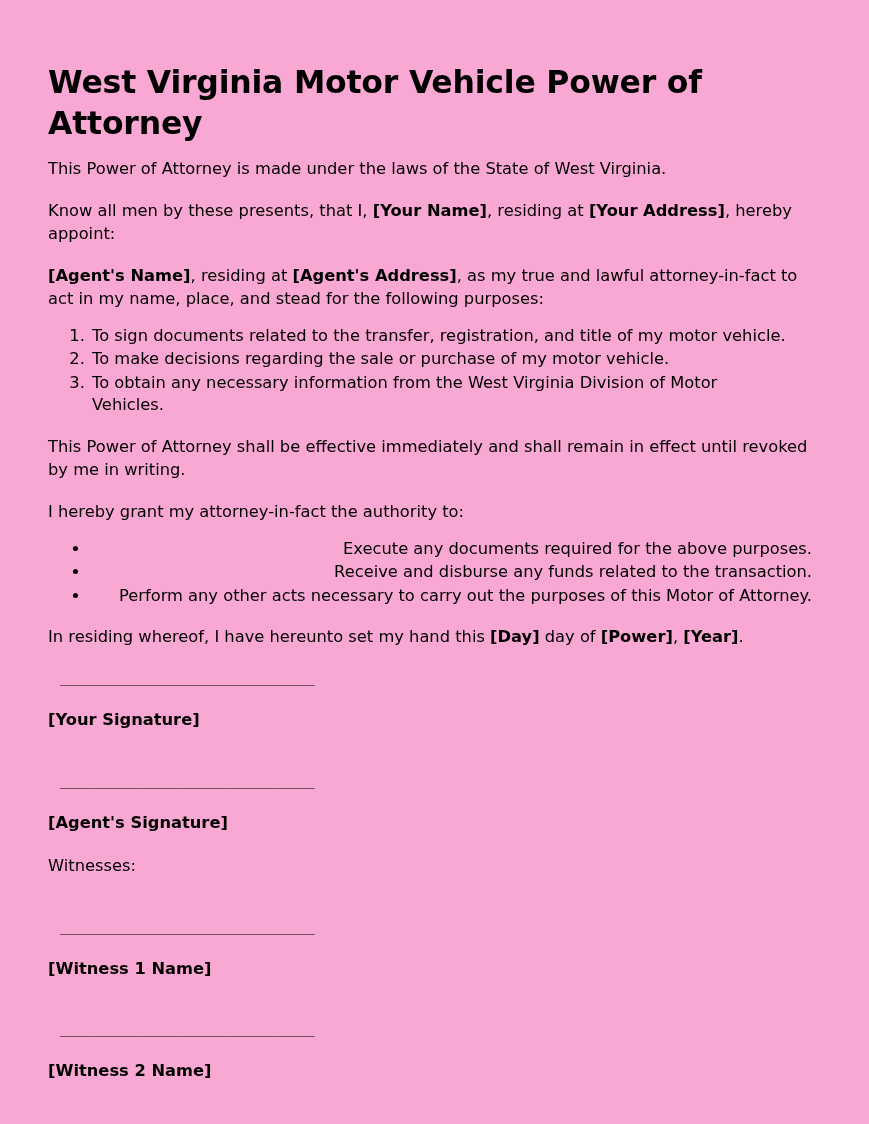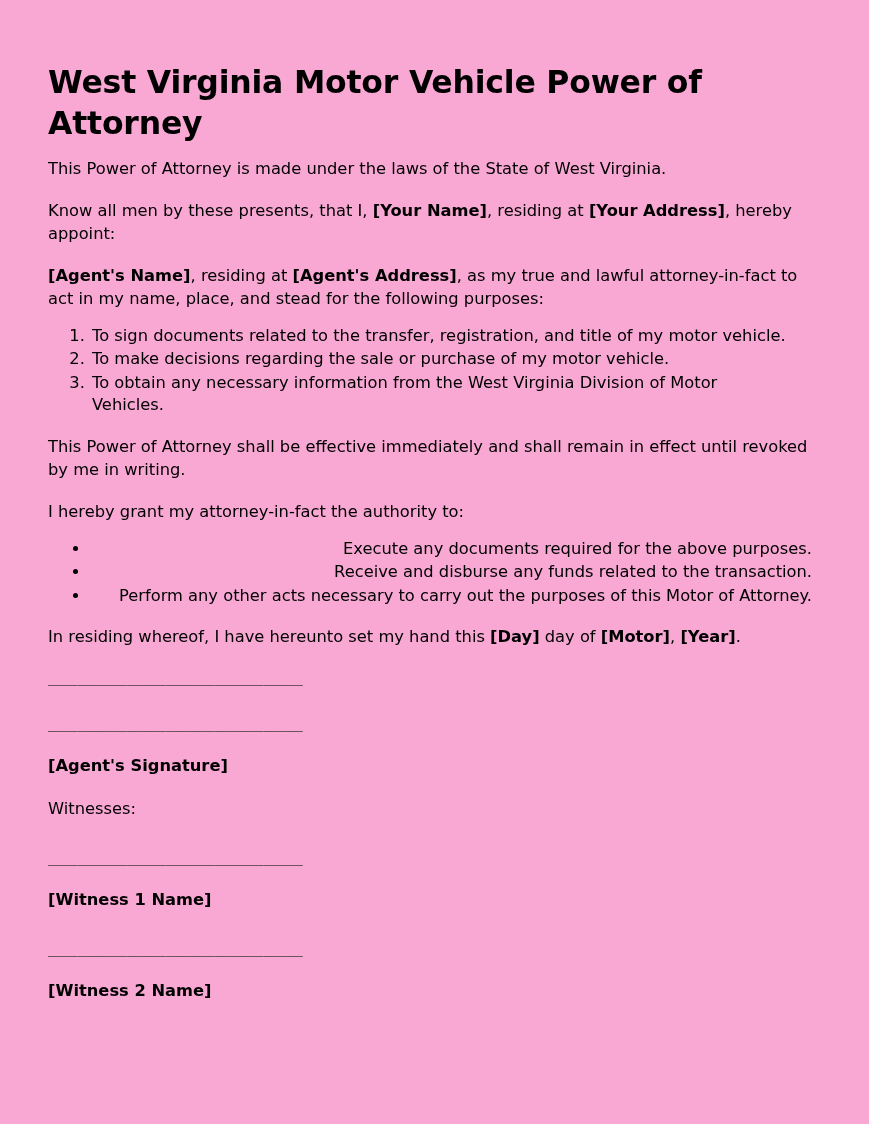--- a/index.html
+++ b/index.html
@@ -77,21 +77,21 @@
   .sig-block { margin-top: 20px; }
   .sig-rule {
     font-family: "DejaVu Sans Mono", monospace;
     font-size: 16.3px;
     line-height: 1.0;
     letter-spacing: 0px;
     color: #1a1a1a;
     white-space: pre;
     height: 18px;
     overflow: hidden;
-    margin: 0;
+    margin: 12px;
     padding: 0;
   }
   .sig-label {
     font-size: 16.3px;
     font-weight: bold;
     line-height: 1.4;
     margin: 22px 0 0 0;
     padding: 0;
   }
   .sig-gap { height: 28px; }
@@ -135,25 +135,26 @@
     <p class="para">This Power of Attorney shall be effective immediately and shall remain in effect until revoked by me in writing.</p>
 
     <p class="para">I hereby grant my attorney-in-fact the authority to:</p>
 
     <ul class="bulleted">
       <li>Execute any documents required for the above purposes.</li>
       <li>Receive and disburse any funds related to the transaction.</li>
       <li>Perform any other acts necessary to carry out the purposes of this Motor of Attorney.</li>
     </ul>
 
-    <p class="para"><span>In residing whereof, I have hereunto set my hand this </span><strong>[Day]</strong><span> day of </span><strong>[Motor]</strong><span>, </span><strong>[Year]</strong><span>.</span></p>
+    <p class="para"><span>In residing whereof, I have hereunto set my hand this </span><strong>[Day]</strong><span> day of </span><strong>[Power]</strong><span>, </span><strong>[Year]</strong><span>.</span></p>
 
     <div class="sig-block">
 
       <div class="sig-rule">__________________________</div>
+      <div class="sig-label">[Your Signature]</div>
 
       <div class="sig-gap"></div>
 
       <div class="sig-rule">__________________________</div>
       <div class="sig-label">[Agent's Signature]</div>
 
       <p class="witness-heading">Witnesses:</p>
 
       <div class="sig-gap"></div>
 

